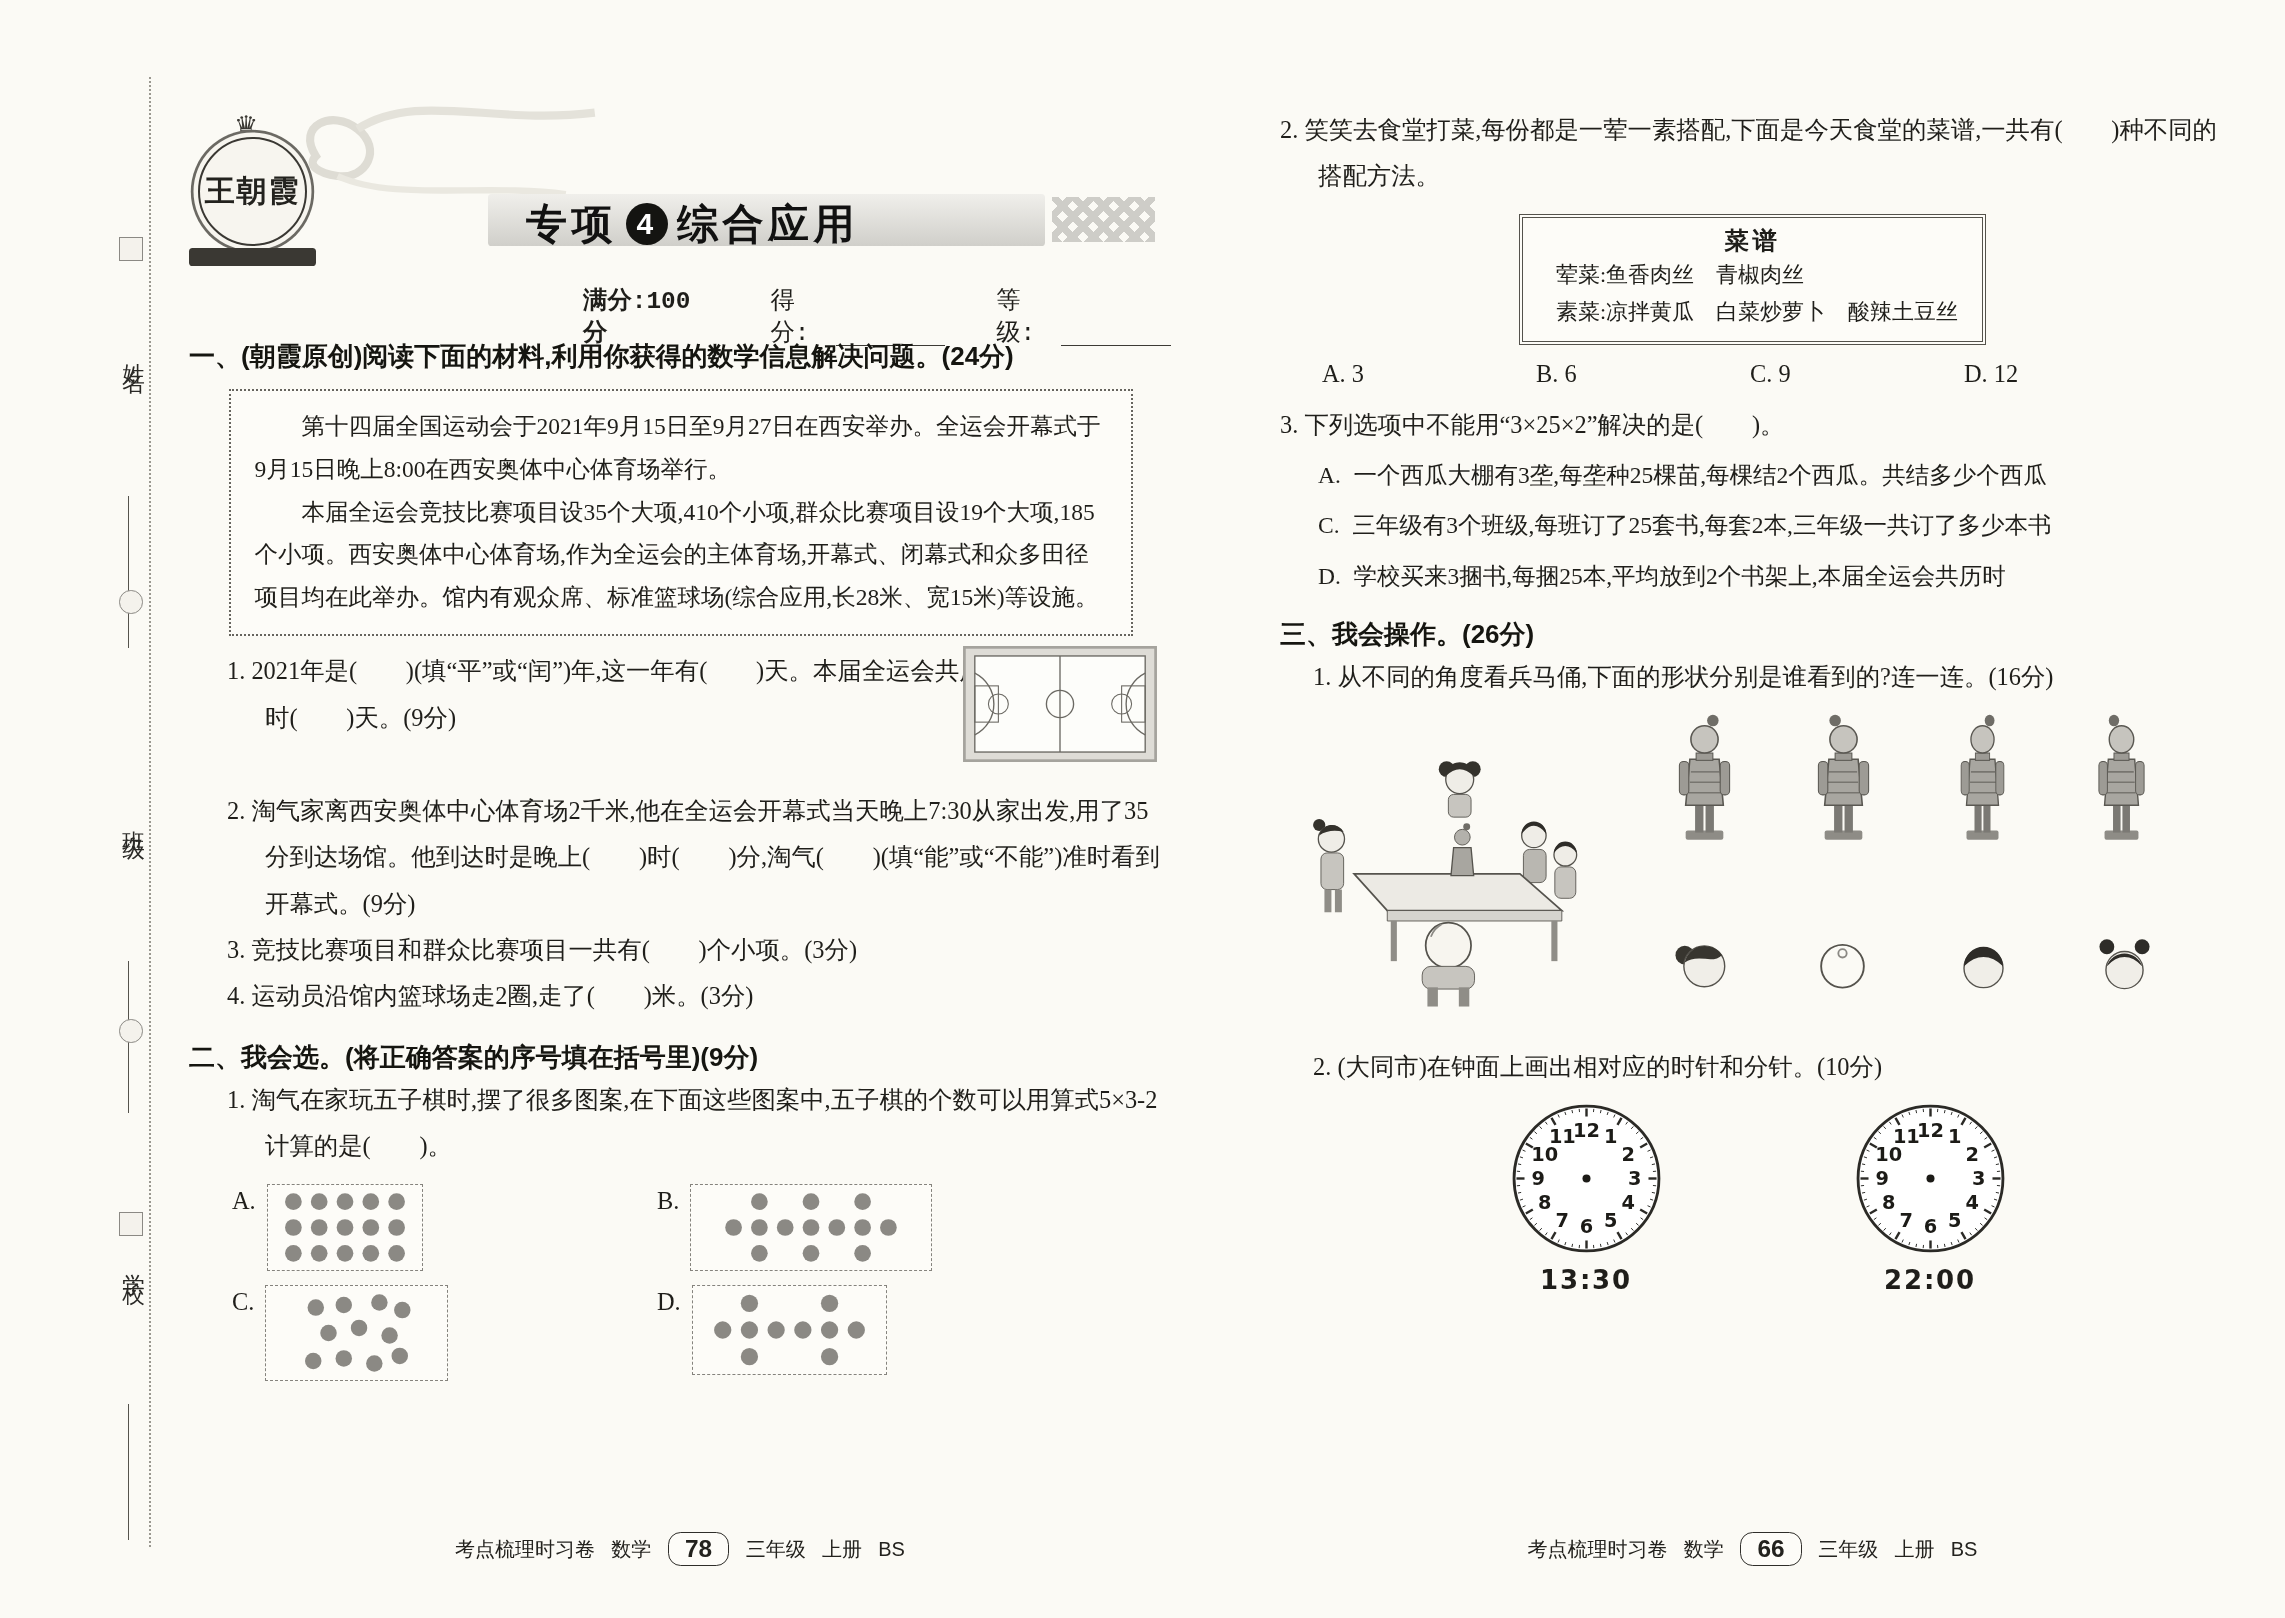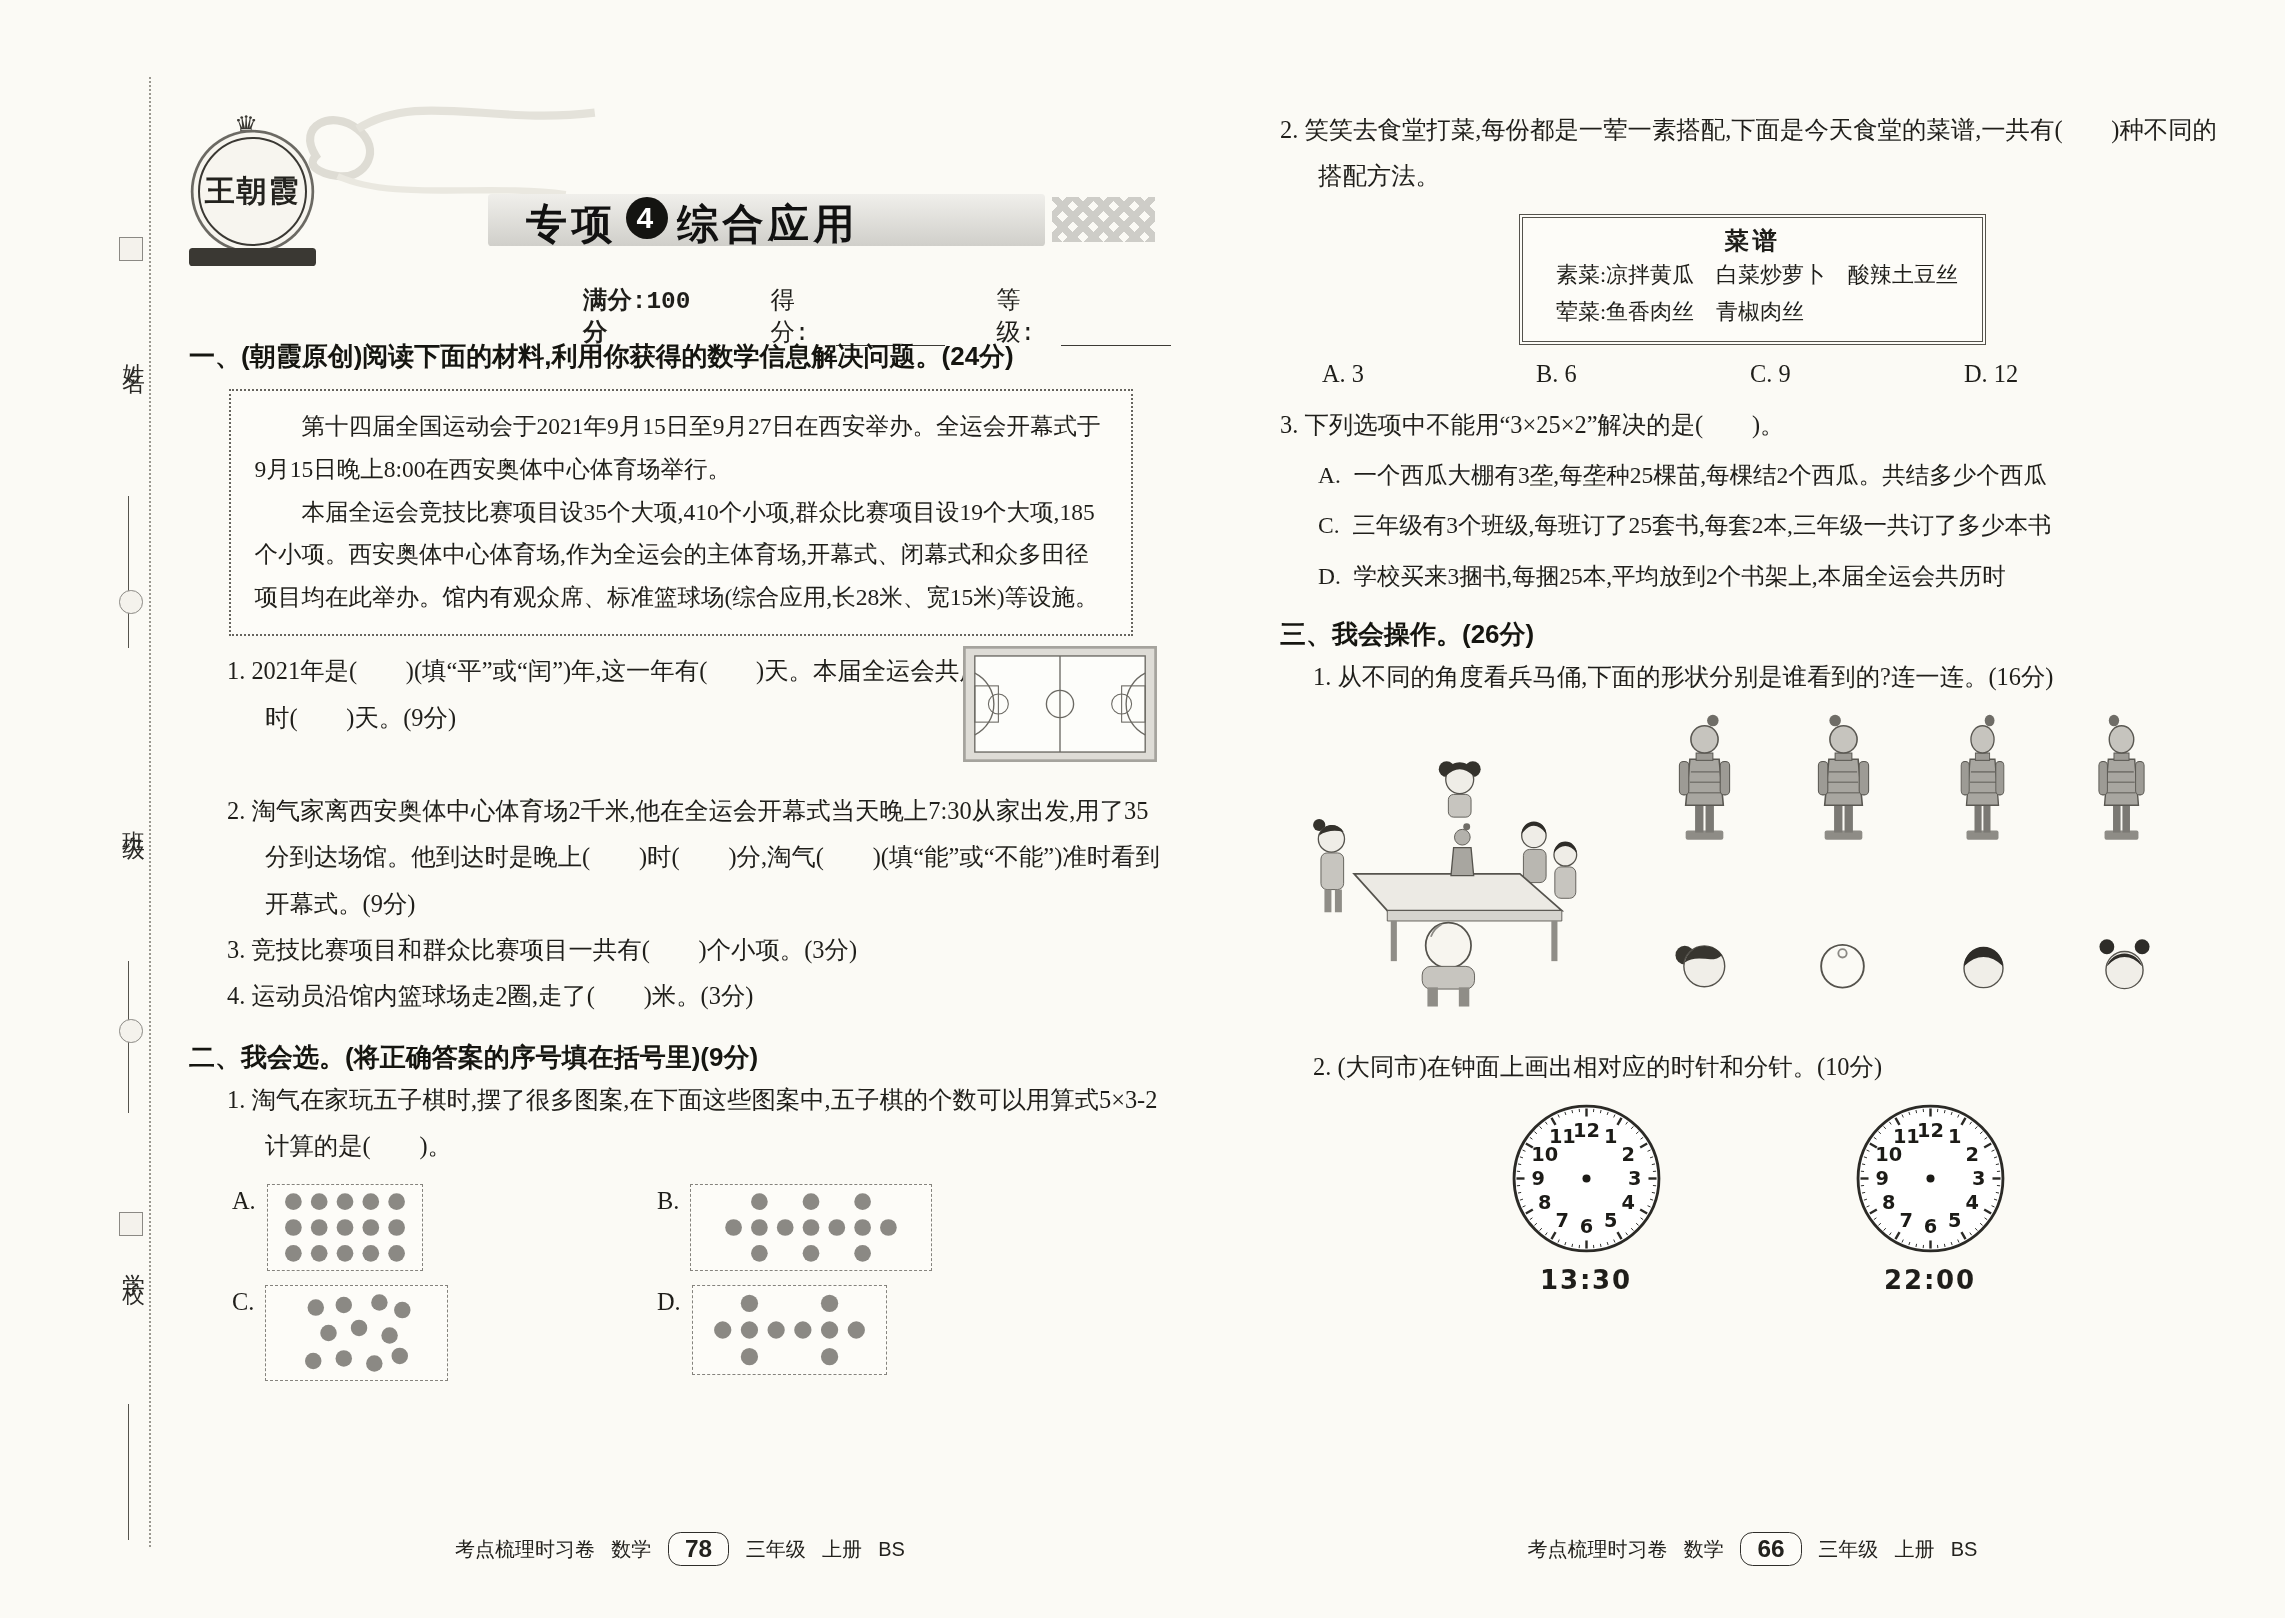--- a/index.html
+++ b/index.html
@@ -35,21 +35,21 @@
   .logo-circle { position:absolute; left:20px; top:27px; width:109px; height:109px; border-radius:50%;
                  border:2.7px solid #3a3833; background:#f7f5ef;
                  box-shadow:0 0 0 4.5px #f7f5ef, 0 0 0 7.2px #6b6963;
                  display:flex; align-items:center; justify-content:center; }
   .logo-brand { font-weight:700; font-size:30px; letter-spacing:1.8px; color:#23221e; }
   .logo-banner { position:absolute; left:11px; top:138px; width:127px; height:18px; background:#3a3833; border-radius:3.6px; }
   .banner { position:absolute; left:299px; top:194px; width:557px; height:52px; border-radius:3.6px;
             background:linear-gradient(to bottom,#f0efeb,#d0cfca);
             display:flex; align-items:center; padding-left:38px; }
   .banner-title { font-family:"Liberation Sans","DejaVu Sans",sans-serif; font-weight:900; font-size:41px;
-                  letter-spacing:4.5px; display:flex; align-items:flex-start; color:#111;margin-top:8px; }
+                  letter-spacing:4.5px; display:flex; align-items:center; color:#111;margin-top:8px; }
   .num-badge { display:inline-flex; width:42px; height:42px; border-radius:50%; background:#141411; color:#fff;
                align-items:center; justify-content:center; font-size:30px; font-weight:700; margin:0 9px; }
   .checker { position:absolute; left:863px; top:197px; width:103px; height:45px; opacity:.85;
              background-image:repeating-linear-gradient(45deg,#c7c6c1 0 7.2px,transparent 7.2px 14.5px),
                               repeating-linear-gradient(-45deg,#c7c6c1 0 7.2px,transparent 7.2px 14.5px); }
   .scoreline { position:absolute; left:394px; top:284px; font-size:24.4px; display:flex; align-items:flex-end;font-family:Liberation Mono, monospace; }
   .scoreline .full { font-weight:700; margin-right:63px; }
   .uline { display:inline-block; width:116px; border-bottom:1.8px solid #3c3a35; height:27px; margin:0 51px 1.8px 5.4px; }
   .uline.last { margin-right:0; }
 
@@ -293,22 +293,22 @@
   </div>
 </div>
 
 <div class="page right">
   <div class="rcontent">
 
     <div class="txt q0">2. 笑笑去食堂打菜,每份都是一荤一素搭配,下面是今天食堂的菜谱,一共有(　　)种不同的搭配方法。</div>
 
     <div class="menu-box">
       <div class="menu-title">菜谱</div>
+      <div class="menu-line">荤菜:鱼香肉丝　青椒肉丝</div>
       <div class="menu-line">素菜:凉拌黄瓜　白菜炒萝卜　酸辣土豆丝</div>
-      <div class="menu-line">荤菜:鱼香肉丝　青椒肉丝</div>
     </div>
 
     <div class="choices">
       <span class="choice"><span>A.</span>&nbsp;<span>3</span></span>
       <span class="choice"><span>B.</span>&nbsp;<span>6</span></span>
       <span class="choice"><span>C.</span>&nbsp;<span>9</span></span>
       <span class="choice"><span>D.</span>&nbsp;<span>12</span></span>
     </div>
 
     <div class="txt q0" style="margin-top:14.5px">3. 下列选项中不能用“3×25×2”解决的是(　　)。</div>

